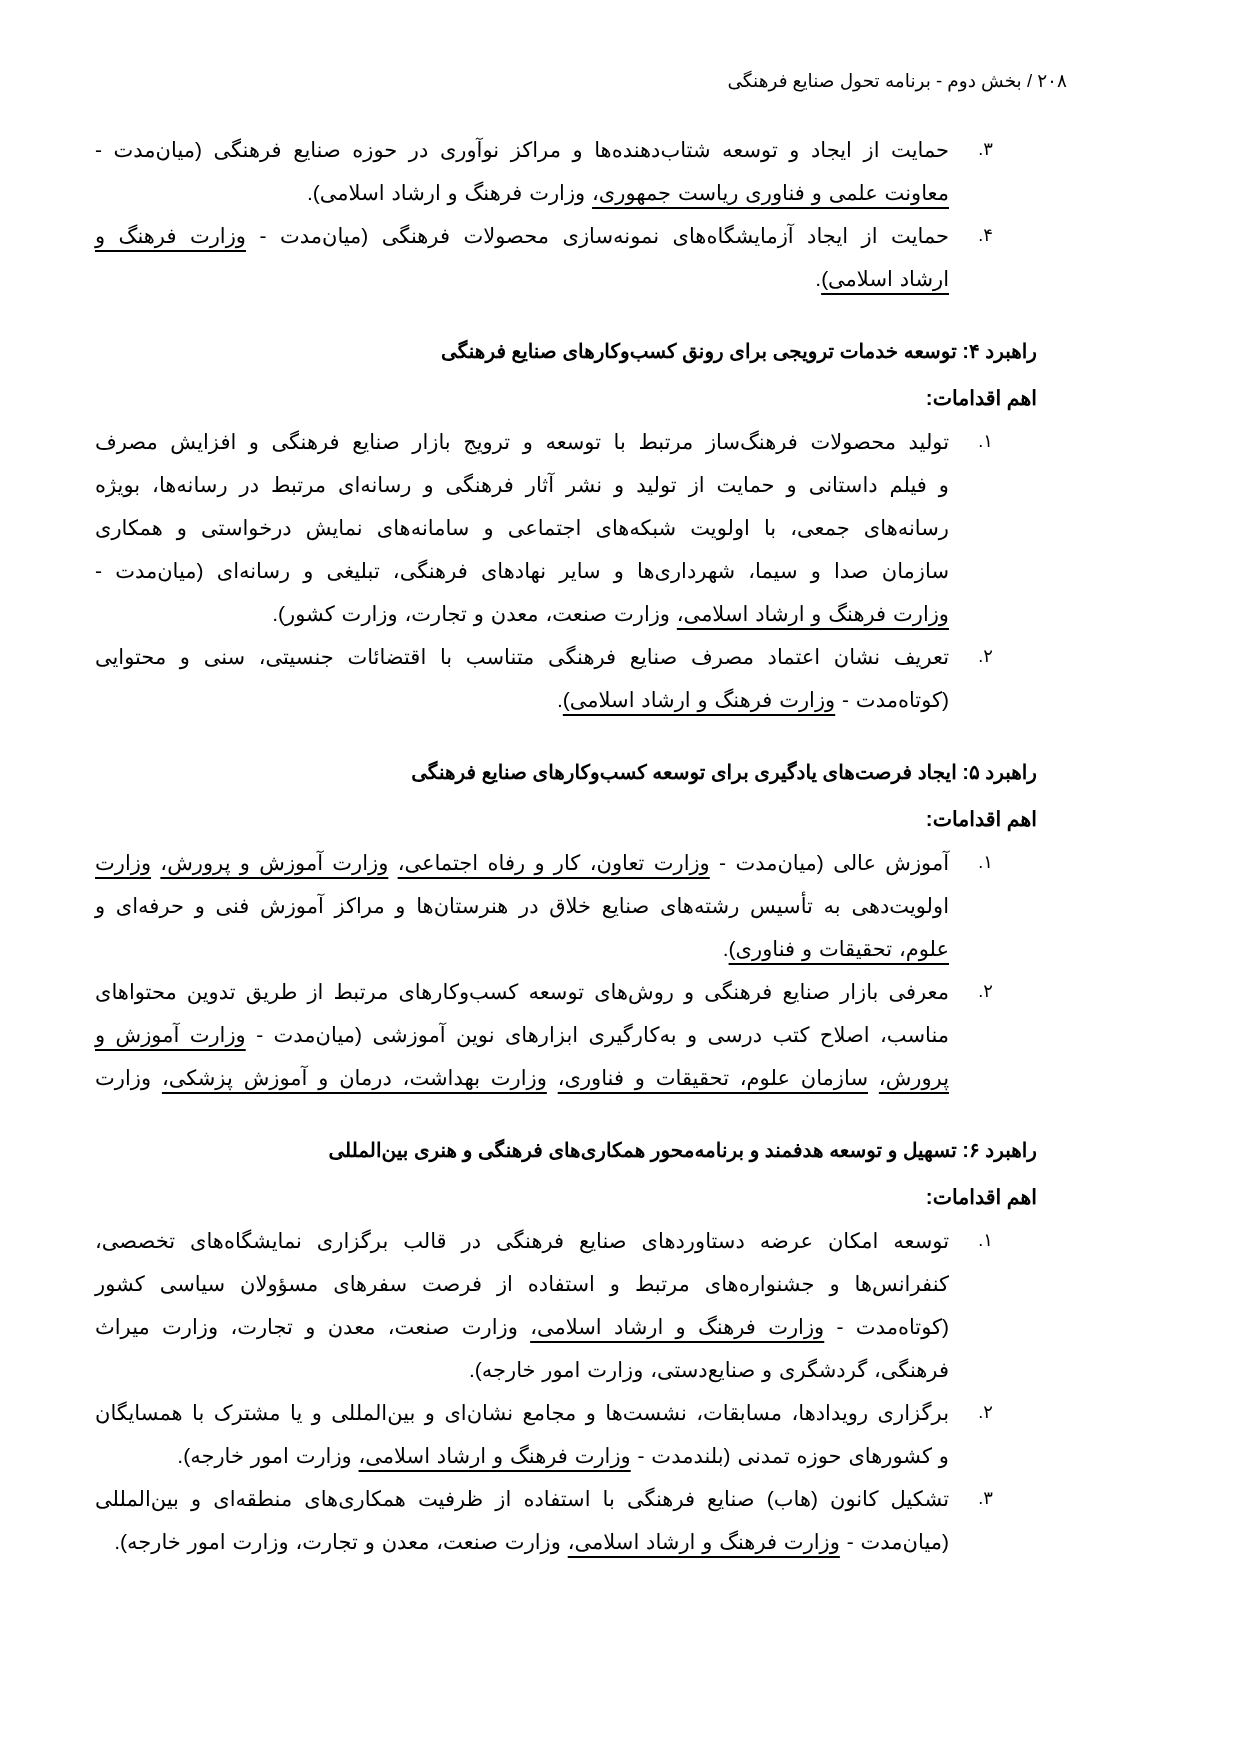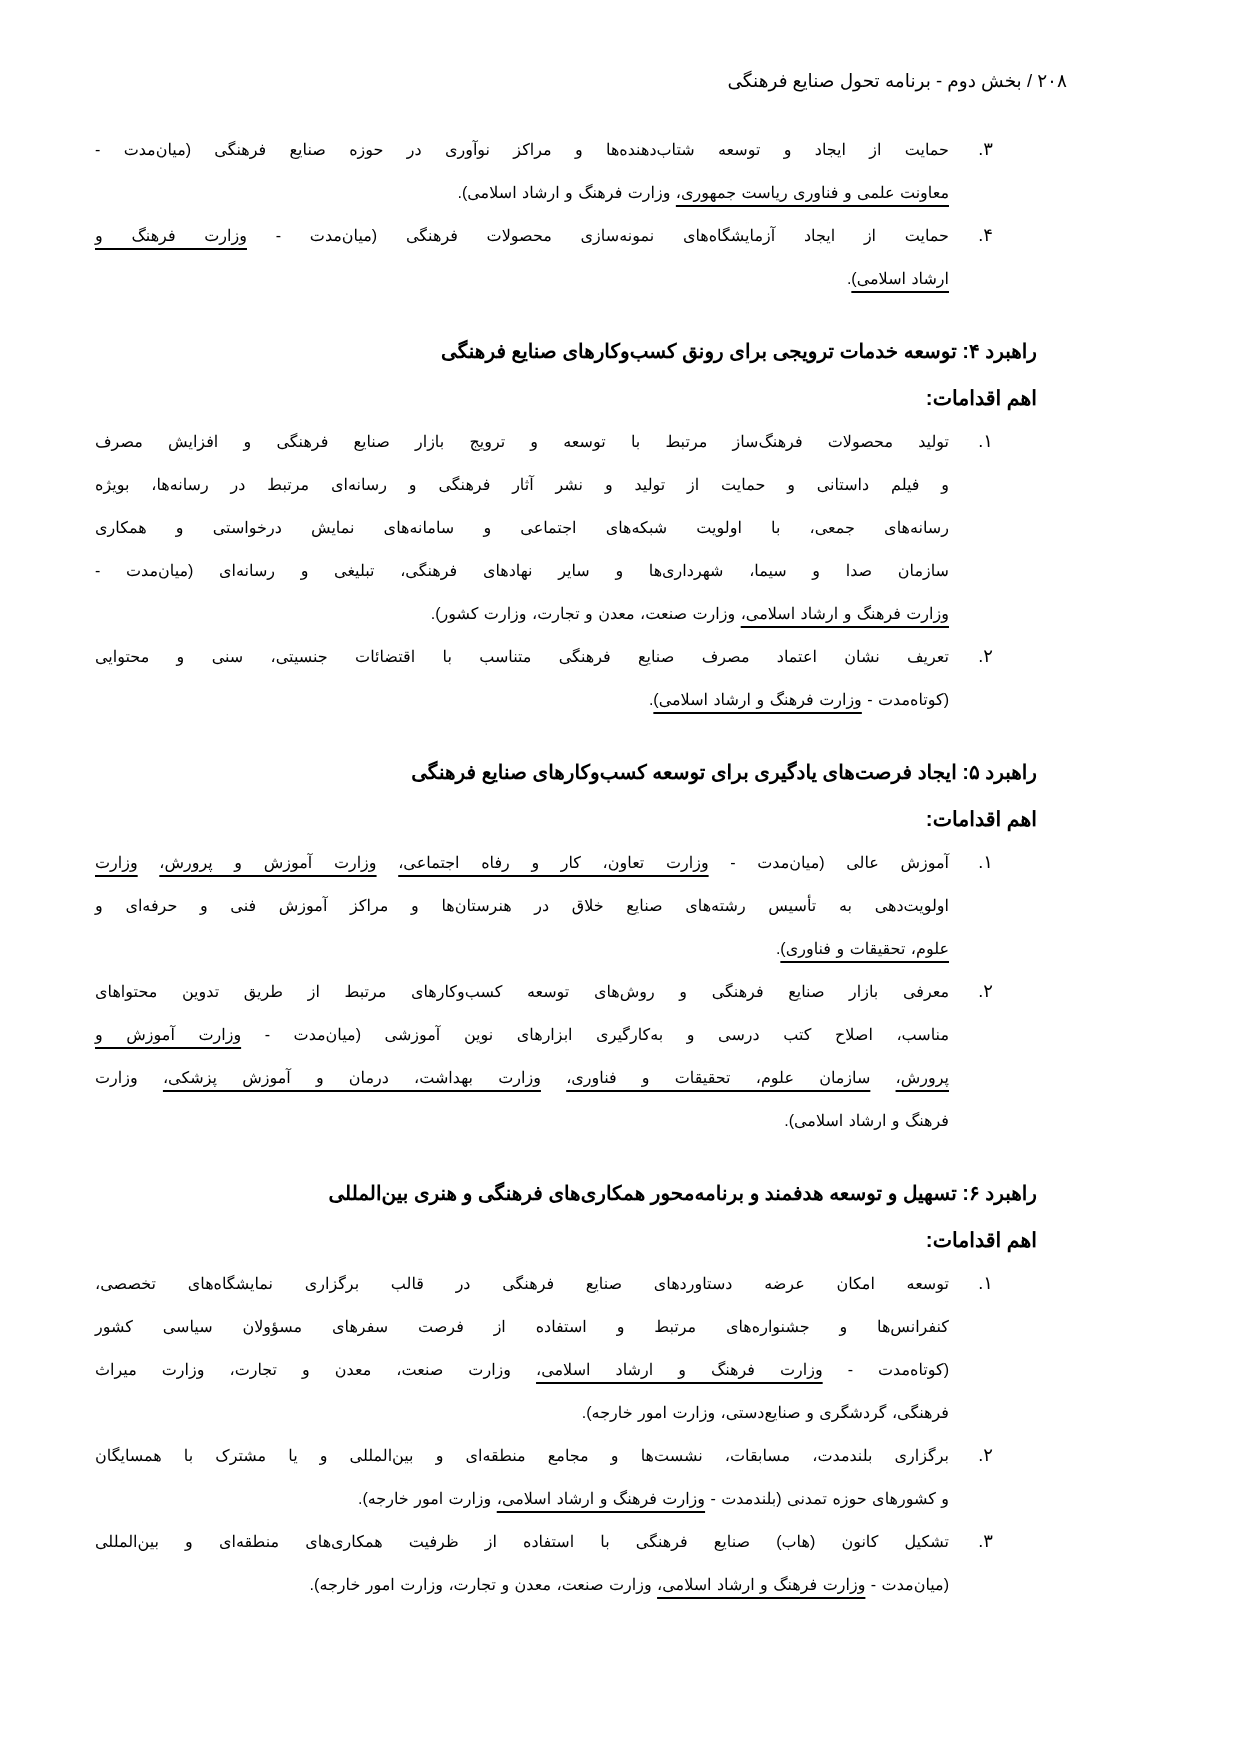--- a/index.html
+++ b/index.html
@@ -18,21 +18,21 @@
     margin-top:28px;text-align:right;
   }
   .subheading{font-weight:bold;font-size:20.5px;line-height:45px;text-align:right;}
   .list{margin:0;}
   .item{position:relative;padding-right:88px;}
   .num{
     position:absolute;right:44px;top:0;
     font-size:18px;line-height:43px;
   }
   .line{
-    font-size:16px;line-height:43px;
+    font-size:21px;line-height:43px;
     text-align:justify;text-align-last:justify;
     word-spacing:1px;
   }
   .line.last{text-align:right;text-align-last:right;}
   .u{
     text-decoration:underline;
     text-decoration-thickness:1.6px;
     text-underline-offset:7px;
   }
 </style>
@@ -78,36 +78,35 @@
           <span class="num">۱.</span>
           <div class="line"><span>آموزش عالی (میان‌مدت - </span><span class="u">وزارت تعاون، کار و رفاه اجتماعی،</span><span> </span><span class="u">وزارت آموزش و پرورش،</span><span> </span><span class="u">وزارت</span></div>
           <div class="line"><span>اولویت‌دهی به تأسیس رشته‌های صنایع خلاق در هنرستان‌ها و مراکز آموزش فنی و حرفه‌ای و</span></div>
           <div class="line last"><span class="u">علوم، تحقیقات و فناوری)</span><span>.</span></div>
         </div>
         <div class="item">
           <span class="num">۲.</span>
           <div class="line"><span>معرفی بازار صنایع فرهنگی و روش‌های توسعه کسب‌وکارهای مرتبط از طریق تدوین محتواهای</span></div>
           <div class="line"><span>مناسب، اصلاح کتب درسی و به‌کارگیری ابزارهای نوین آموزشی (میان‌مدت - </span><span class="u">وزارت آموزش و</span></div>
           <div class="line"><span class="u">پرورش،</span><span> </span><span class="u">سازمان علوم، تحقیقات و فناوری،</span><span> </span><span class="u">وزارت بهداشت، درمان و آموزش پزشکی،</span><span> وزارت</span></div>
-          <div class="line last"><span>فرهنگ و ارشاد اسلامی).</span></div>
         </div>
       </div>
       <div class="heading">راهبرد ۶: تسهیل و توسعه هدفمند و برنامه‌محور همکاری‌های فرهنگی و هنری بین‌المللی</div>
       <div class="subheading">اهم اقدامات:</div>
       <div class="list">
         <div class="item">
           <span class="num">۱.</span>
           <div class="line"><span>توسعه امکان عرضه دستاوردهای صنایع فرهنگی در قالب برگزاری نمایشگاه‌های تخصصی،</span></div>
           <div class="line"><span>کنفرانس‌ها و جشنواره‌های مرتبط و استفاده از فرصت سفرهای مسؤولان سیاسی کشور</span></div>
           <div class="line"><span>(کوتاه‌مدت - </span><span class="u">وزارت فرهنگ و ارشاد اسلامی،</span><span> وزارت صنعت، معدن و تجارت، وزارت میراث</span></div>
           <div class="line last"><span>فرهنگی، گردشگری و صنایع‌دستی، وزارت امور خارجه).</span></div>
         </div>
         <div class="item">
           <span class="num">۲.</span>
-          <div class="line"><span>برگزاری بلندمدت، مسابقات، نشست‌ها و مجامع منطقه‌ای و بین‌المللی و یا مشترک با همسایگان</span></div>
+          <div class="line"><span>برگزاری رویدادها، مسابقات، نشست‌ها و مجامع نشان‌ای و بین‌المللی و یا مشترک با همسایگان</span></div>
           <div class="line last"><span>و کشورهای حوزه تمدنی (بلندمدت - </span><span class="u">وزارت فرهنگ و ارشاد اسلامی،</span><span> وزارت امور خارجه).</span></div>
         </div>
         <div class="item">
           <span class="num">۳.</span>
           <div class="line"><span>تشکیل کانون (هاب) صنایع فرهنگی با استفاده از ظرفیت همکاری‌های منطقه‌ای و بین‌المللی</span></div>
           <div class="line last"><span>(میان‌مدت - </span><span class="u">وزارت فرهنگ و ارشاد اسلامی،</span><span> وزارت صنعت، معدن و تجارت، وزارت امور خارجه).</span></div>
         </div>
       </div>
     </div>
 </div>

